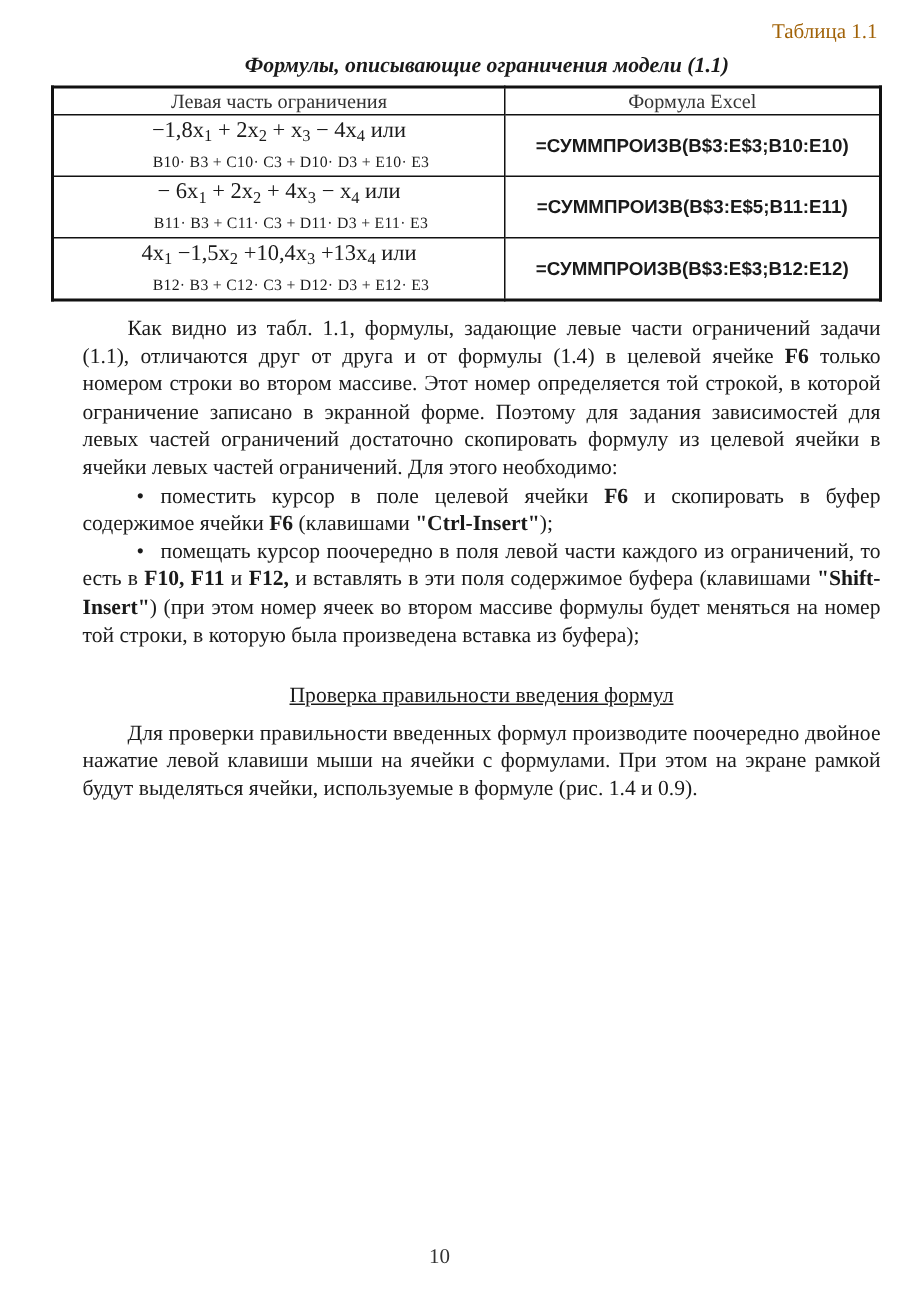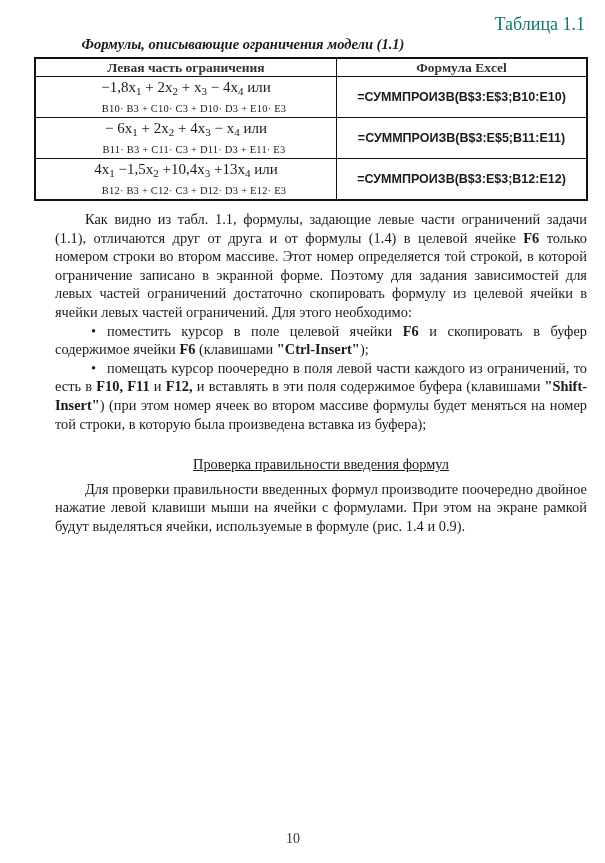--- a/index.html
+++ b/index.html
@@ -3,35 +3,35 @@
 <meta charset="utf-8">
 <style>
   html, body { margin: 0; padding: 0; background: #ffffff; }
   body {
     width: 605px; height: 863px; position: relative; overflow: hidden;
     font-family: "Liberation Serif", "DejaVu Serif", serif;
     color: #1a1a1a;
   }
   .table-label {
     position: absolute; right: 20px; top: 14px;
-    font-size: 18px; color: #0f766e;
+    font-size: 14px; color: #a16207;
   }
   .table-title {
     position: absolute; left: 0; width: 486px; top: 36px;
-    text-align: center; font-size: 14.5px; font-weight: bold; font-style: italic;
+    text-align: right; font-size: 14.5px; font-weight: bold; font-style: italic;
   }
   table.formulas {
     position: absolute; left: 34px; top: 57px; width: 554px;
     border-collapse: collapse; border: 2px solid #111;
   }
   table.formulas td, table.formulas th {
     border: 1.5px solid #111; padding: 0; text-align: center; vertical-align: middle;
   }
   table.formulas th {
-    font-weight: bold; font-size: 13.5px; height: 17px; line-height: 16px; color: #333;
+    font-weight: normal; font-size: 13.5px; height: 17px; line-height: 16px; color: #333;
   }
   td.left-cell { width: 300px; height: 39px; }
   .expr { font-size: 15px; line-height: 20px; }
   .expr sub { font-size: 11px; vertical-align: -3px; }
   .cells-expr { font-size: 10.5px; line-height: 16px; letter-spacing: 0.2px; margin-left: 16px; }
   .excel { font-size: 12.5px; font-weight: bold; font-family: "Liberation Sans", "DejaVu Sans", sans-serif; }
   .body-text {
     position: absolute; left: 55px; width: 532px; top: 210px;
     font-size: 14.4px; line-height: 18.6px; text-align: justify;
   }

